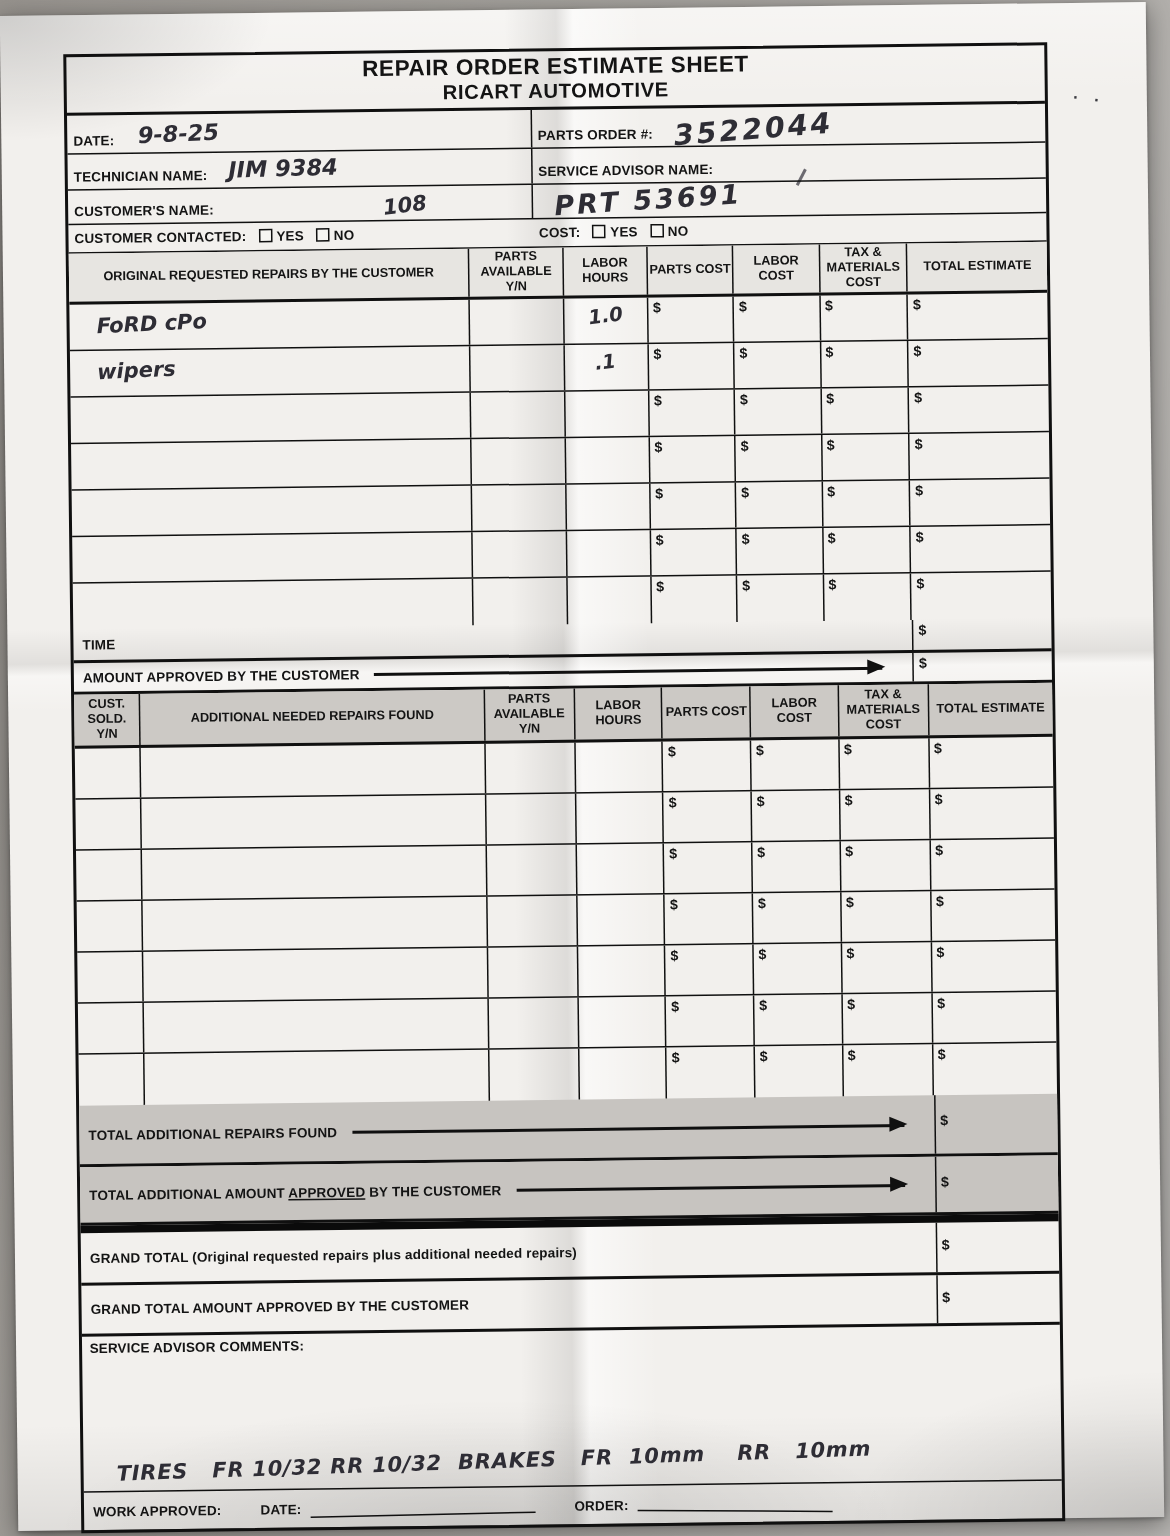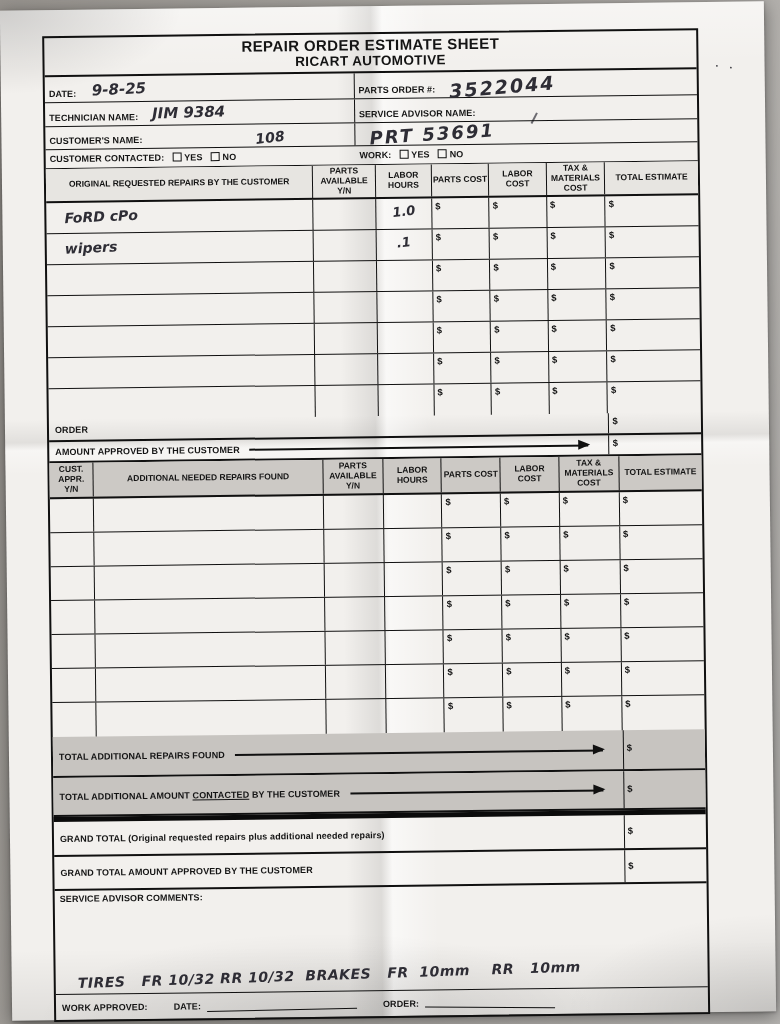--- a/index.html
+++ b/index.html
@@ -183,21 +183,21 @@
 
       <div class="info-row h19 no-divider">
         <div class="info-cell info-left cb-group">
           <span class="lbl">CUSTOMER CONTACTED:</span>
           <span class="checkbox"></span>
           <span class="lbl">YES</span>
           <span class="checkbox"></span>
           <span class="lbl">NO</span>
         </div>
         <div class="info-cell info-right cb-group">
-          <span class="lbl">WORK:</span>
+          <span class="lbl">COST:</span>
           <span class="checkbox"></span>
           <span class="lbl">YES</span>
           <span class="checkbox"></span>
           <span class="lbl">NO</span>
         </div>
       </div>
 
       <div class="tbl-header t1-header">
         <div class="th c1-desc">ORIGINAL REQUESTED REPAIRS BY THE CUSTOMER</div>
         <div class="th c1-parts">PARTS AVAILABLE Y/N</div>
@@ -331,39 +331,39 @@
               <span class="dollar">$</span>
             </div>
           <div class="td c1-total">
               <span class="dollar">$</span>
             </div>
         </div>
       </div>
 
       <div class="sum-row h22">
         <div class="sum-main">
-          <span class="lbl">ORDER</span>
+          <span class="lbl">TIME</span>
         </div>
         <div class="sum-amount">
           <span class="dollar">$</span>
         </div>
       </div>
 
       <div class="sum-row h21">
         <div class="sum-main">
           <span class="lbl">AMOUNT APPROVED BY THE CUSTOMER</span>
           <span class="arrow-line"></span>
         </div>
         <div class="sum-amount">
           <span class="dollar">$</span>
         </div>
       </div>
 
       <div class="tbl-header t2-header">
-        <div class="th c2-appr">CUST. APPR. Y/N</div>
+        <div class="th c2-appr">CUST. SOLD. Y/N</div>
         <div class="th c2-desc">ADDITIONAL NEEDED REPAIRS FOUND</div>
         <div class="th c2-parts">PARTS AVAILABLE Y/N</div>
         <div class="th c2-labor">LABOR HOURS</div>
         <div class="th c2-pc">PARTS COST</div>
         <div class="th c2-lc">LABOR COST</div>
         <div class="th c2-tax">TAX &amp; MATERIALS COST</div>
         <div class="th c2-total">TOTAL ESTIMATE</div>
       </div>
 
       <div>
@@ -506,21 +506,21 @@
           <span class="lbl">TOTAL ADDITIONAL REPAIRS FOUND</span>
           <span class="arrow-line"></span>
         </div>
         <div class="sum-amount-lower">
           <span class="dollar" style="top:12px">$</span>
         </div>
       </div>
 
       <div class="sum-row gray-row gr2">
         <div class="sum-main">
-          <span class="lbl"><span>TOTAL ADDITIONAL AMOUNT </span><span class="u">CONTACTED</span><span> BY THE CUSTOMER</span></span>
+          <span class="lbl"><span>TOTAL ADDITIONAL AMOUNT </span><span class="u">APPROVED</span><span> BY THE CUSTOMER</span></span>
           <span class="arrow-line"></span>
         </div>
         <div class="sum-amount-lower">
           <span class="dollar" style="top:12px">$</span>
         </div>
       </div>
 
       <div class="thick-sep"></div>
 
       <div class="grand-row g1">

